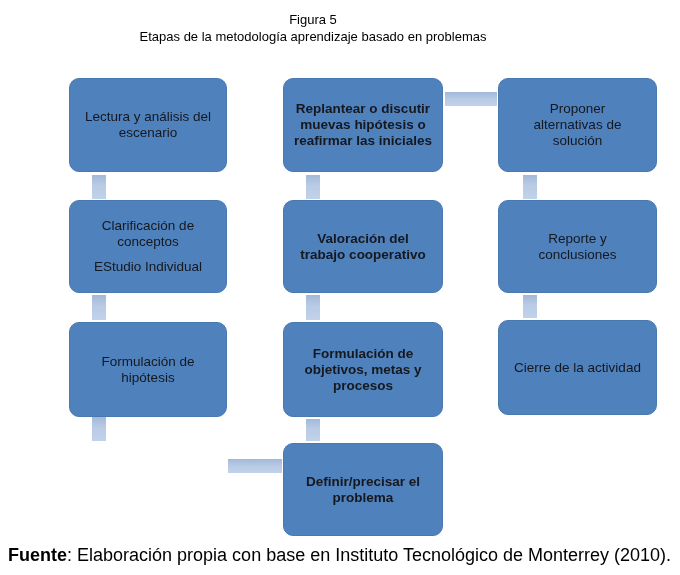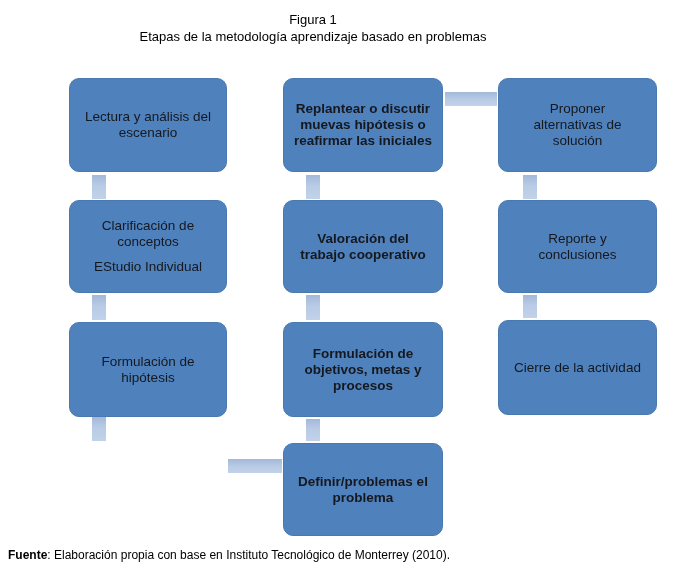--- a/index.html
+++ b/index.html
@@ -75,33 +75,33 @@
   }
   .hc {
     position: absolute;
     height: 14px;
     background: linear-gradient(180deg, var(--connector-dark, #a3b9da) 0%, var(--connector-fill, #b9cbe5) 55%, var(--connector-light, #c1d2ea) 100%);
   }
   .source-note {
     position: absolute;
     left: 8px;
     top: 547px;
-    font-size: 12px;
+    font-size: 18px;
     line-height: 16px;
     color: var(--text-color, #000000);
   }
   .source-note b { font-weight: bold; }
 </style>
 </head>
 <body>
 
 <div class="canvas">
 
   <div class="title-block">
-    <div>Figura 1</div>
+    <div>Figura 5</div>
     <div>Etapas de la metodología aprendizaje basado en problemas</div>
   </div>
 
   <div class="diagram">
 
     <div class="box c1 r1">
       <span class="bl">Lectura y análisis del
 escenario</span>
     </div>
     <div class="box c1 r2">
@@ -122,21 +122,21 @@
     <div class="box c2 r2">
       <span class="bl">Valoración del
 trabajo cooperativo</span>
     </div>
     <div class="box c2 r3">
       <span class="bl">Formulación de
 objetivos, metas y
 procesos</span>
     </div>
     <div class="box c2 r4">
-      <span class="bl">Definir/problemas el
+      <span class="bl">Definir/precisar el
 problema</span>
     </div>
 
     <div class="box c3 r1">
       <span class="bl">Proponer
 alternativas de
 solución</span>
     </div>
     <div class="box c3 r3b">
       <span class="bl">Cierre de la actividad</span>

